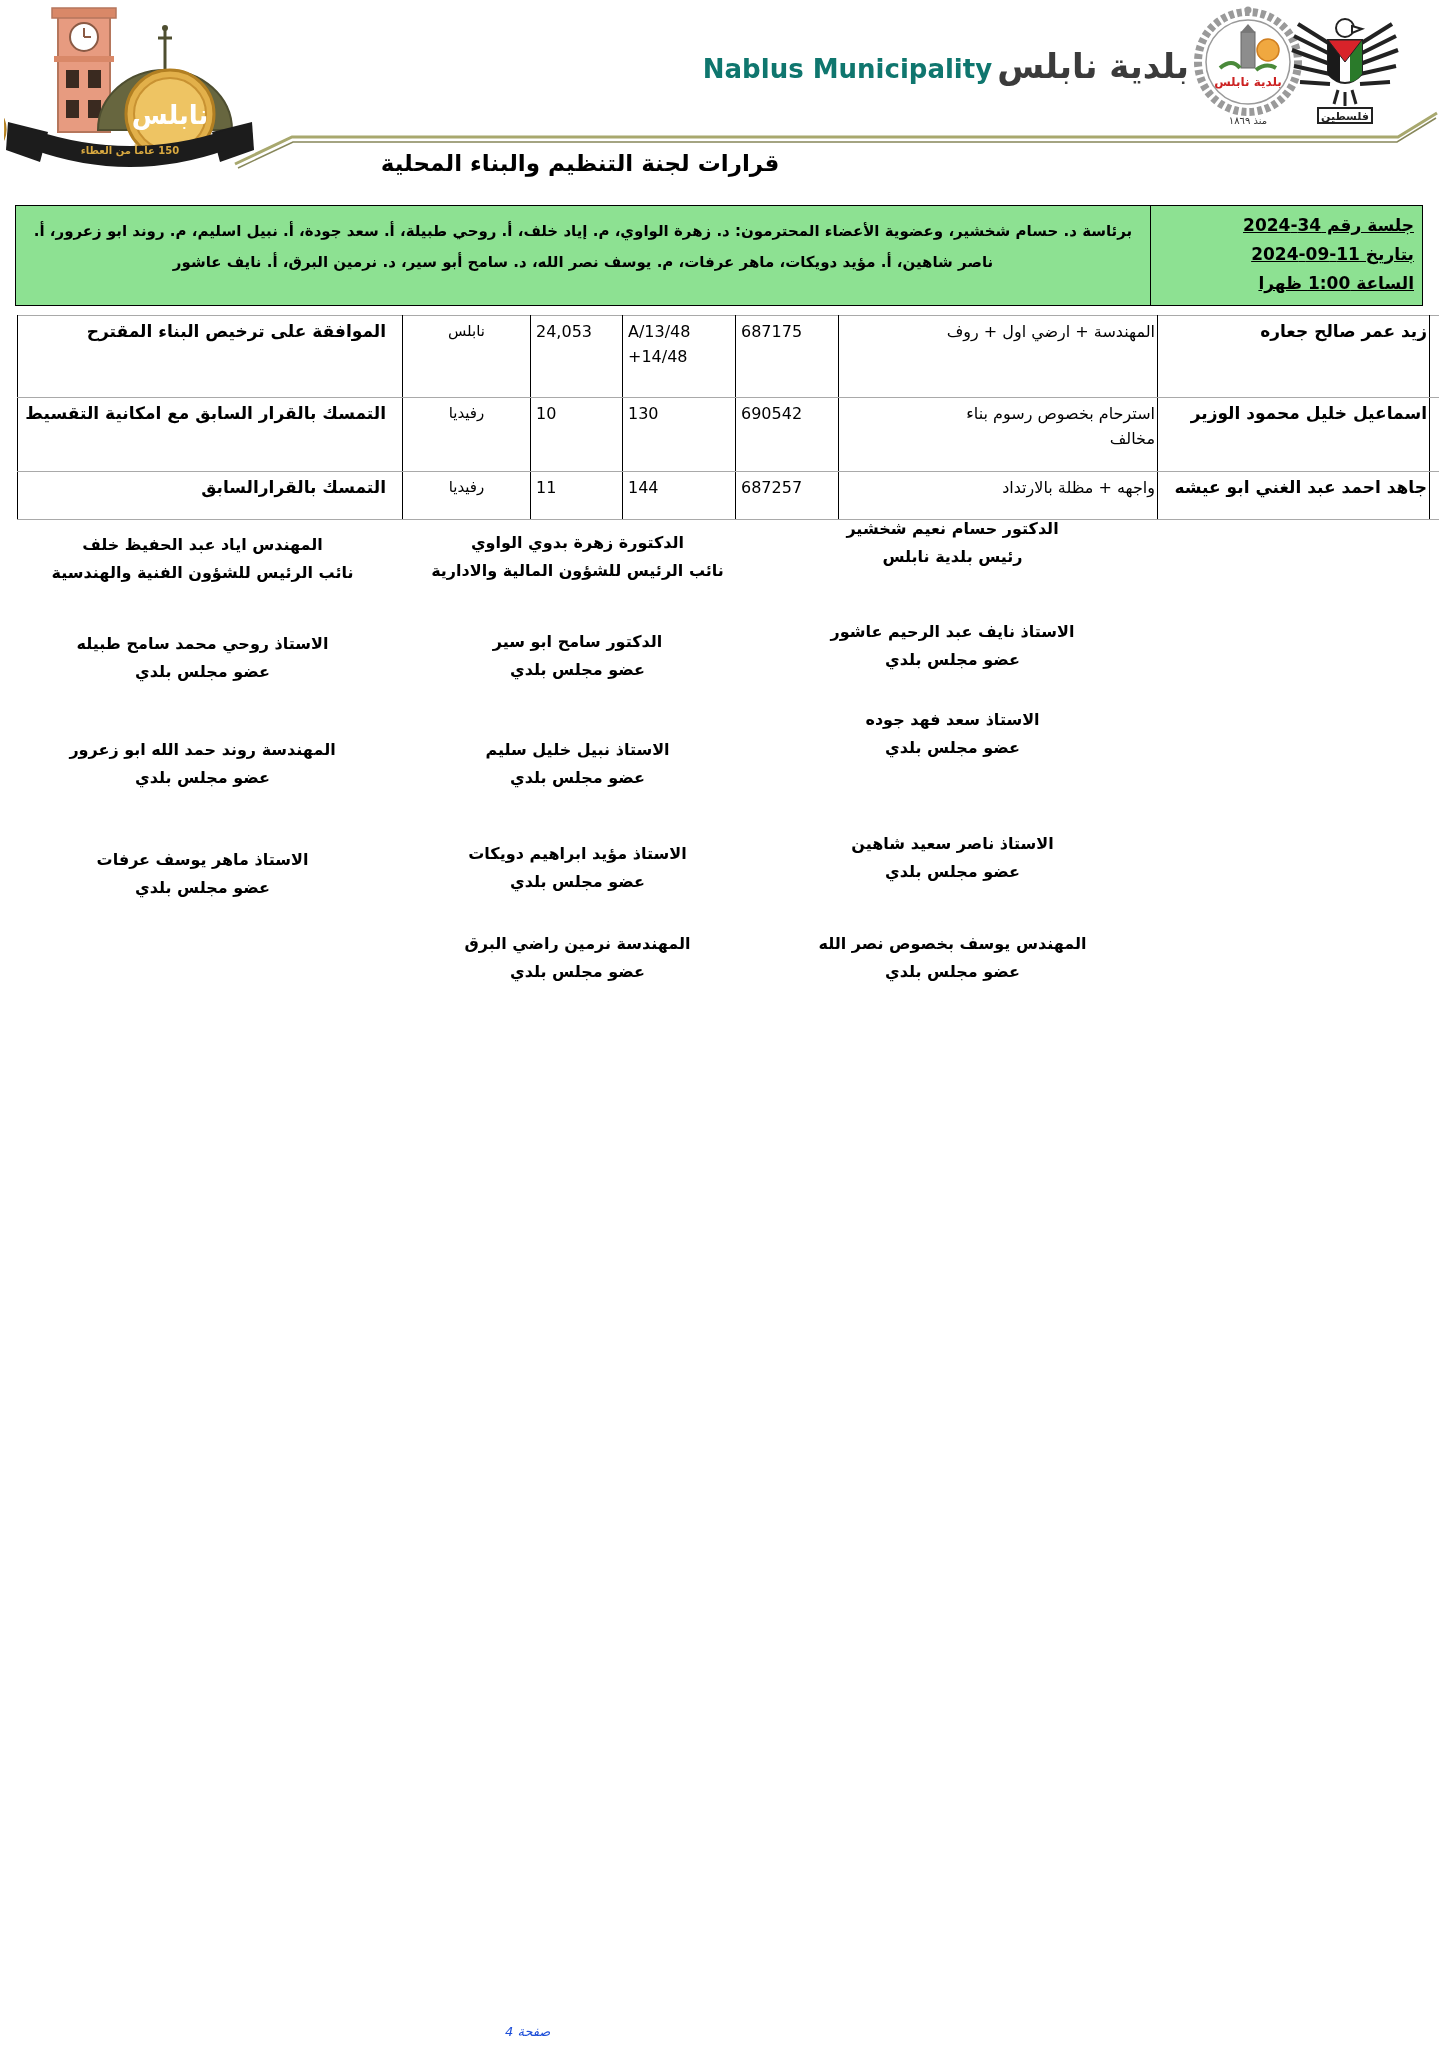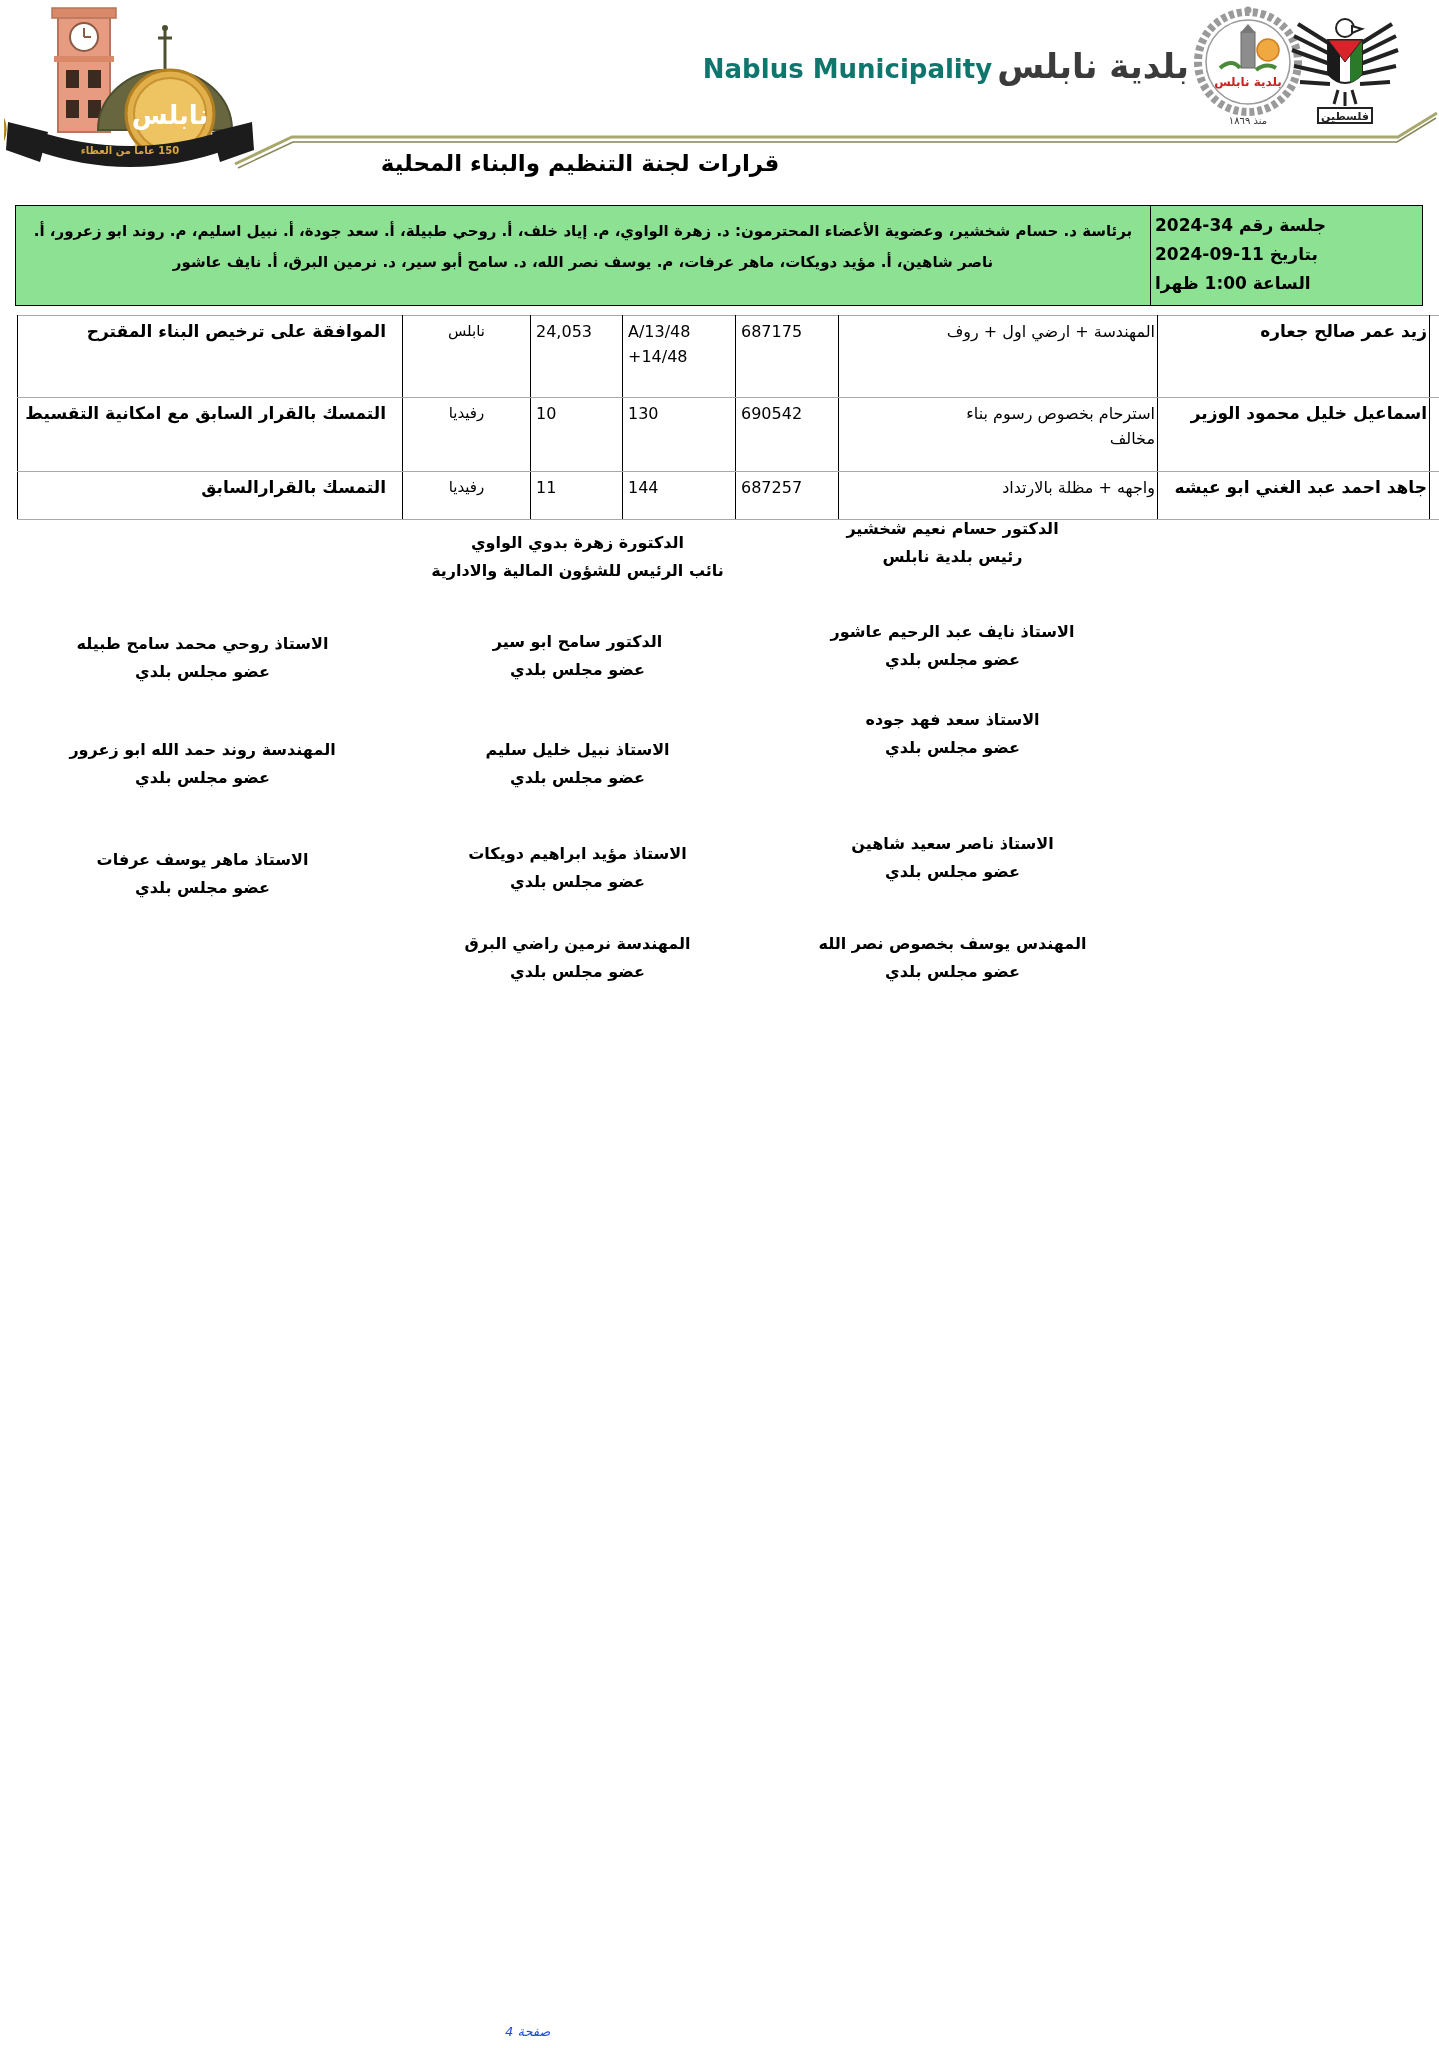--- a/index.html
+++ b/index.html
@@ -11,21 +11,21 @@
   .brand-line{position:absolute;top:46px;right:250px;white-space:nowrap;direction:rtl;}
   .brand-ar{font-size:34px;font-weight:bold;color:#3b3b3b;letter-spacing:1px;}
   .brand-en{font-size:26px;font-weight:bold;color:#0f766e;}
   .municipal-emblem{position:absolute;left:1192px;top:6px;width:112px;height:122px;}
   .eagle-emblem{position:absolute;left:1288px;top:12px;width:114px;height:118px;}
   .separator-svg{position:absolute;left:0;top:100px;width:1439px;height:70px;}
   .doc-title{position:absolute;top:150px;left:0;width:1160px;text-align:center;font-size:23px;font-weight:bold;}
 
   
   .session-bar{position:absolute;left:15px;top:205px;width:1408px;height:101px;background:#8de192;border:1px solid #000;display:flex;box-sizing:border-box;}
-  .session-cell{width:272px;border-left:1px solid #000;box-sizing:border-box;padding:5px 8px 0 4px;font-weight:bold;font-size:17px;line-height:29px;text-align:left;}
+  .session-cell{width:272px;border-left:1px solid #000;box-sizing:border-box;padding:5px 8px 0 4px;font-weight:bold;font-size:17px;line-height:29px;text-align:right;text-decoration:underline;}
   .attendees-cell{flex:1;box-sizing:border-box;padding:10px 14px 0 14px;font-weight:bold;font-size:15px;line-height:31px;text-align:center;}
 
   
   .decisions-table{position:absolute;left:17px;top:315px;width:1406px;border-collapse:collapse;direction:rtl;table-layout:fixed;}
   .decisions-table td{border-left:1px solid #000;border-right:1px solid #000;border-top:1px solid #a9a9a9;border-bottom:1px solid #a9a9a9;vertical-align:top;padding:3px 2px 3px 2px;font-size:16px;line-height:25px;}
   td.c-num{width:35px;text-align:right;padding-right:4px;}
   td.c-name{width:267px;font-weight:bold;font-size:17px;text-align:right;}
   td.c-subject{width:314px;text-align:right;}
   td.c-req{width:95px;text-align:left;padding-left:5px;}
   td.c-block{width:105px;text-align:left;padding-left:5px;}
@@ -242,20 +242,24 @@
   <div id="signatures">
       <div class="sig-row r1">
         <div class="sig-cell c1">
           <div>الدكتور حسام نعيم شخشير</div>
           <div>رئيس بلدية نابلس</div>
         </div>
         <div class="sig-cell c2">
           <div>الدكتورة زهرة بدوي الواوي</div>
           <div>نائب الرئيس للشؤون المالية والادارية</div>
         </div>
+        <div class="sig-cell c3">
+          <div>المهندس اياد عبد الحفيظ خلف</div>
+          <div>نائب الرئيس للشؤون الفنية والهندسية</div>
+        </div>
       </div>
       <div class="sig-row r2">
         <div class="sig-cell c1">
           <div>الاستاذ نايف عبد الرحيم عاشور</div>
           <div>عضو مجلس بلدي</div>
         </div>
         <div class="sig-cell c2">
           <div>الدكتور سامح ابو سير</div>
           <div>عضو مجلس بلدي</div>
         </div>

